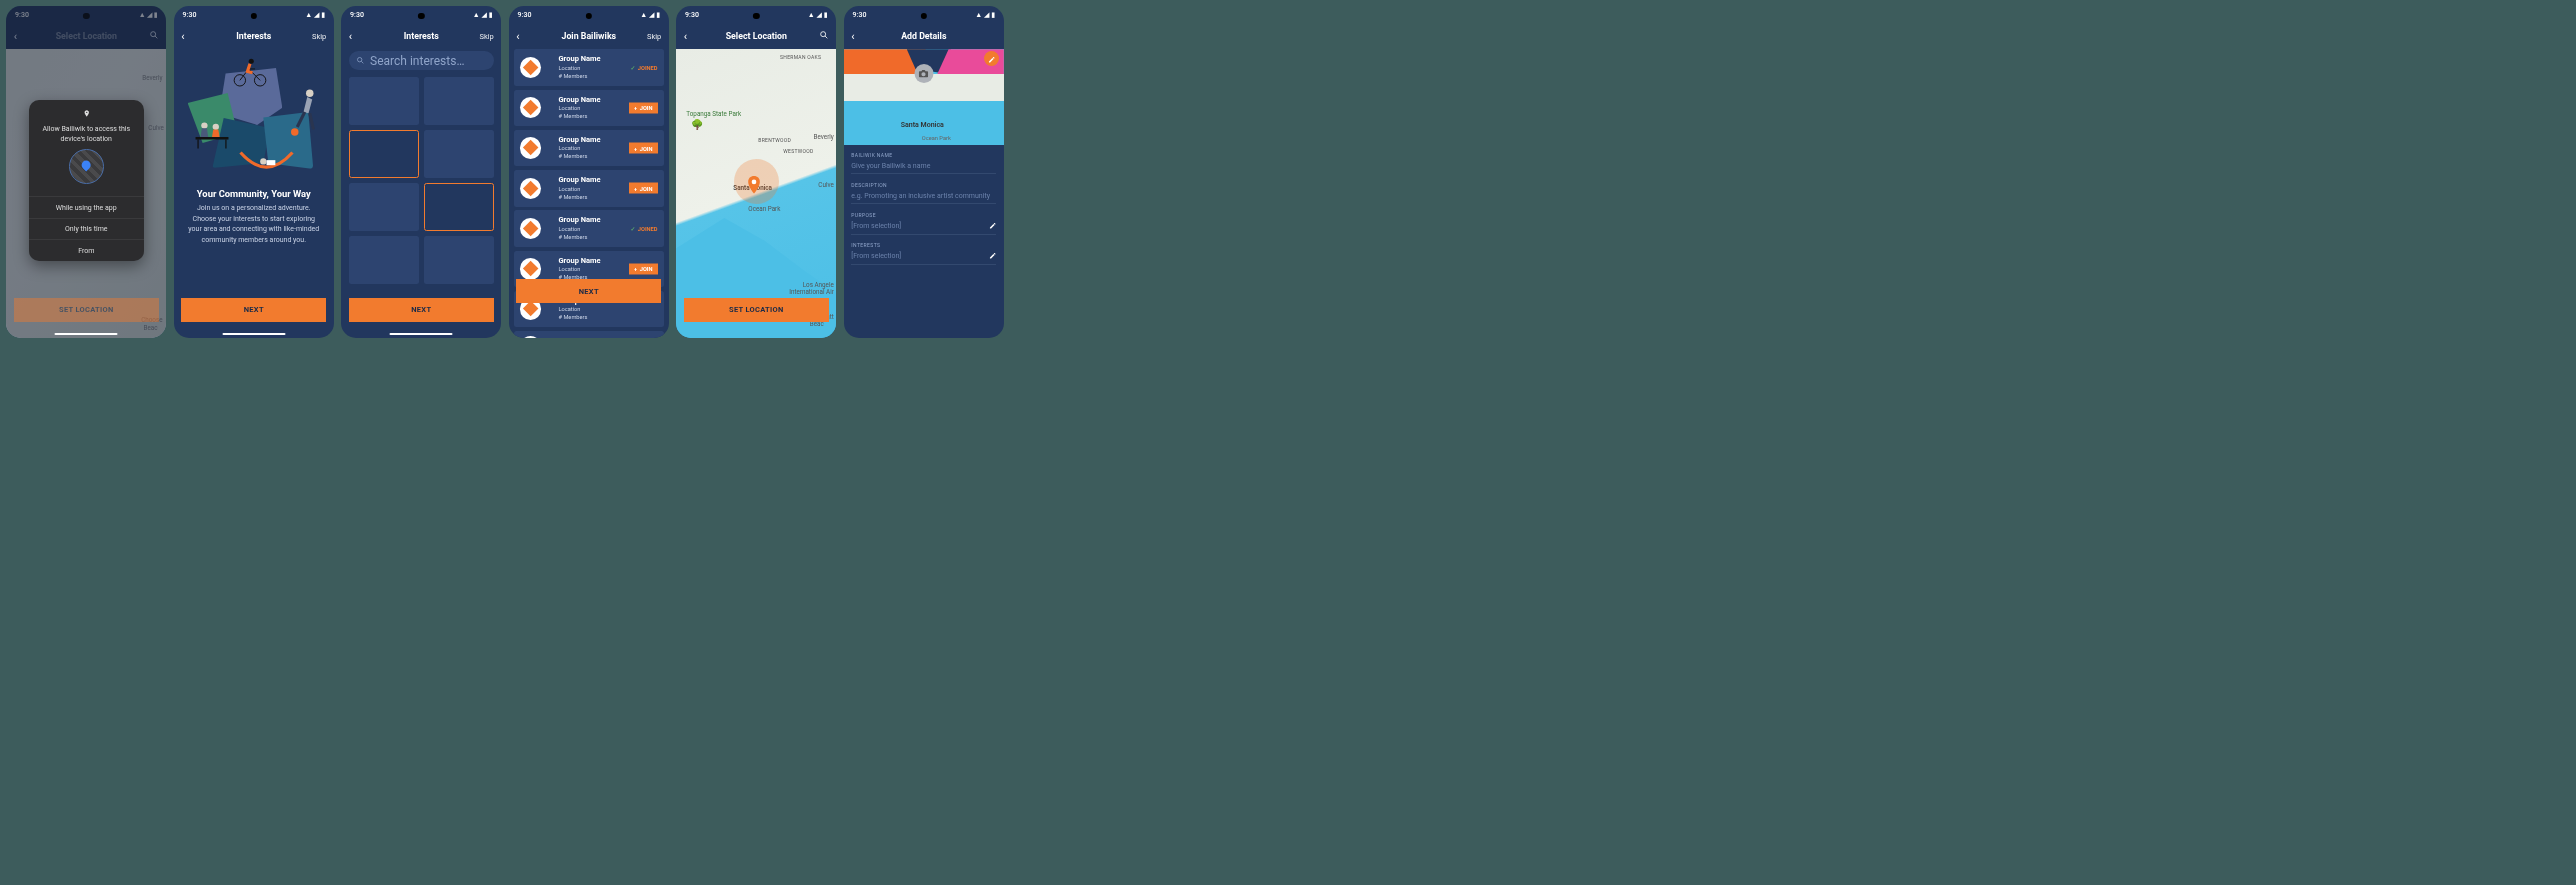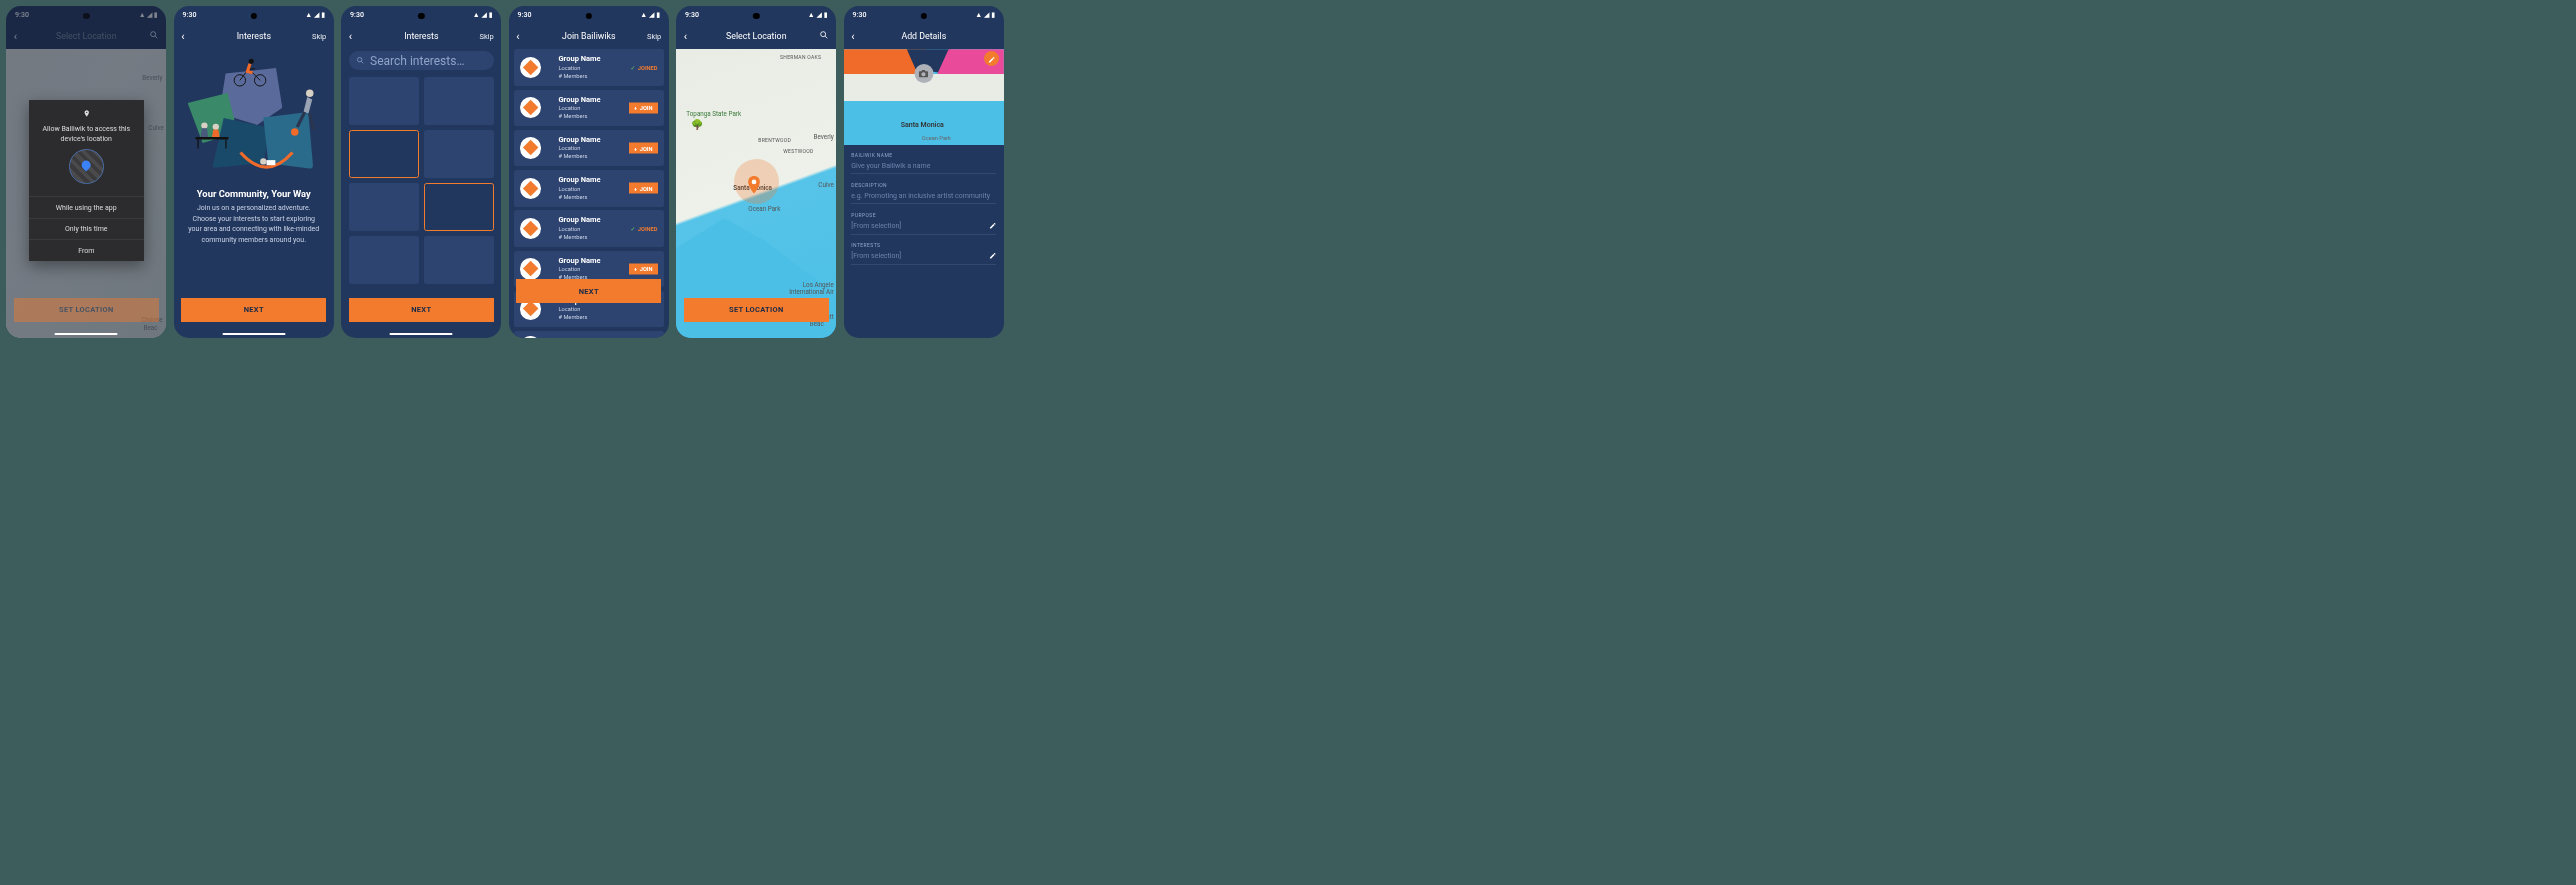--- a/index.html
+++ b/index.html
@@ -40,21 +40,21 @@
 .appbar {
   height: 25px;
   display: flex;
   align-items: center;
   padding: 0 7.5px;
   color: #fff;
   position: relative;
 }
 .appbar .title {
   position: absolute; left: 0; right: 0; text-align: center;
-  font-weight: 400; font-size: 8.8px;
+  font-weight: 700; font-size: 8.8px;
 }
 .appbar .back, .appbar .skip, .appbar .search-btn { z-index: 2; }
 .appbar .back { font-size: 11.3px; }
 .appbar .skip { margin-left: auto; font-size: 7.5px; opacity: .9; }
 .appbar .search-btn { margin-left: auto; }
 .cta {
   position: absolute;
   left: 7.5px; right: 7.5px; bottom: 16.4px;
   height: 24px;
   background: #f27b2e;
@@ -70,21 +70,21 @@
 }
 
 .s1 .mapbg {
   position: absolute; top: 43px; left:0; right:0; bottom:0;
   background: linear-gradient(120deg,#e6ebe4 0%,#e9ede7 40%,#dfe5dc 100%);
 }
 .s1 .dim { position:absolute; inset:0; background: rgba(20,30,50,.55); }
 .s1 .appbar { background: #22375e; }
 .s1 .dialog {
   position: absolute; top: 94px; left: 22.6px; right: 22.6px;
-  background: #2c2c2e; border-radius: 0; color: #ddd;
+  background: #2c2c2e; border-radius: 10px; color: #ddd;
   box-shadow: 0 5px 15px rgba(0,0,0,.4);
 }
 .s1 .dialog .hdr { padding: 8.8px 10px 6.3px; text-align: center; font-size: 7px; line-height: 1.5; }
 .s1 .dialog .locicon {
   width: 35px; height: 35px; border-radius: 50%;
   margin: 3.8px auto 6.3px; position: relative;
   background: repeating-linear-gradient(45deg,#4a4a4c 0 3.8px,#3a3a3c 3.8px 7.5px);
   border: 0.6px solid #4a6ea8;
 }
 .s1 .dialog .pin {

